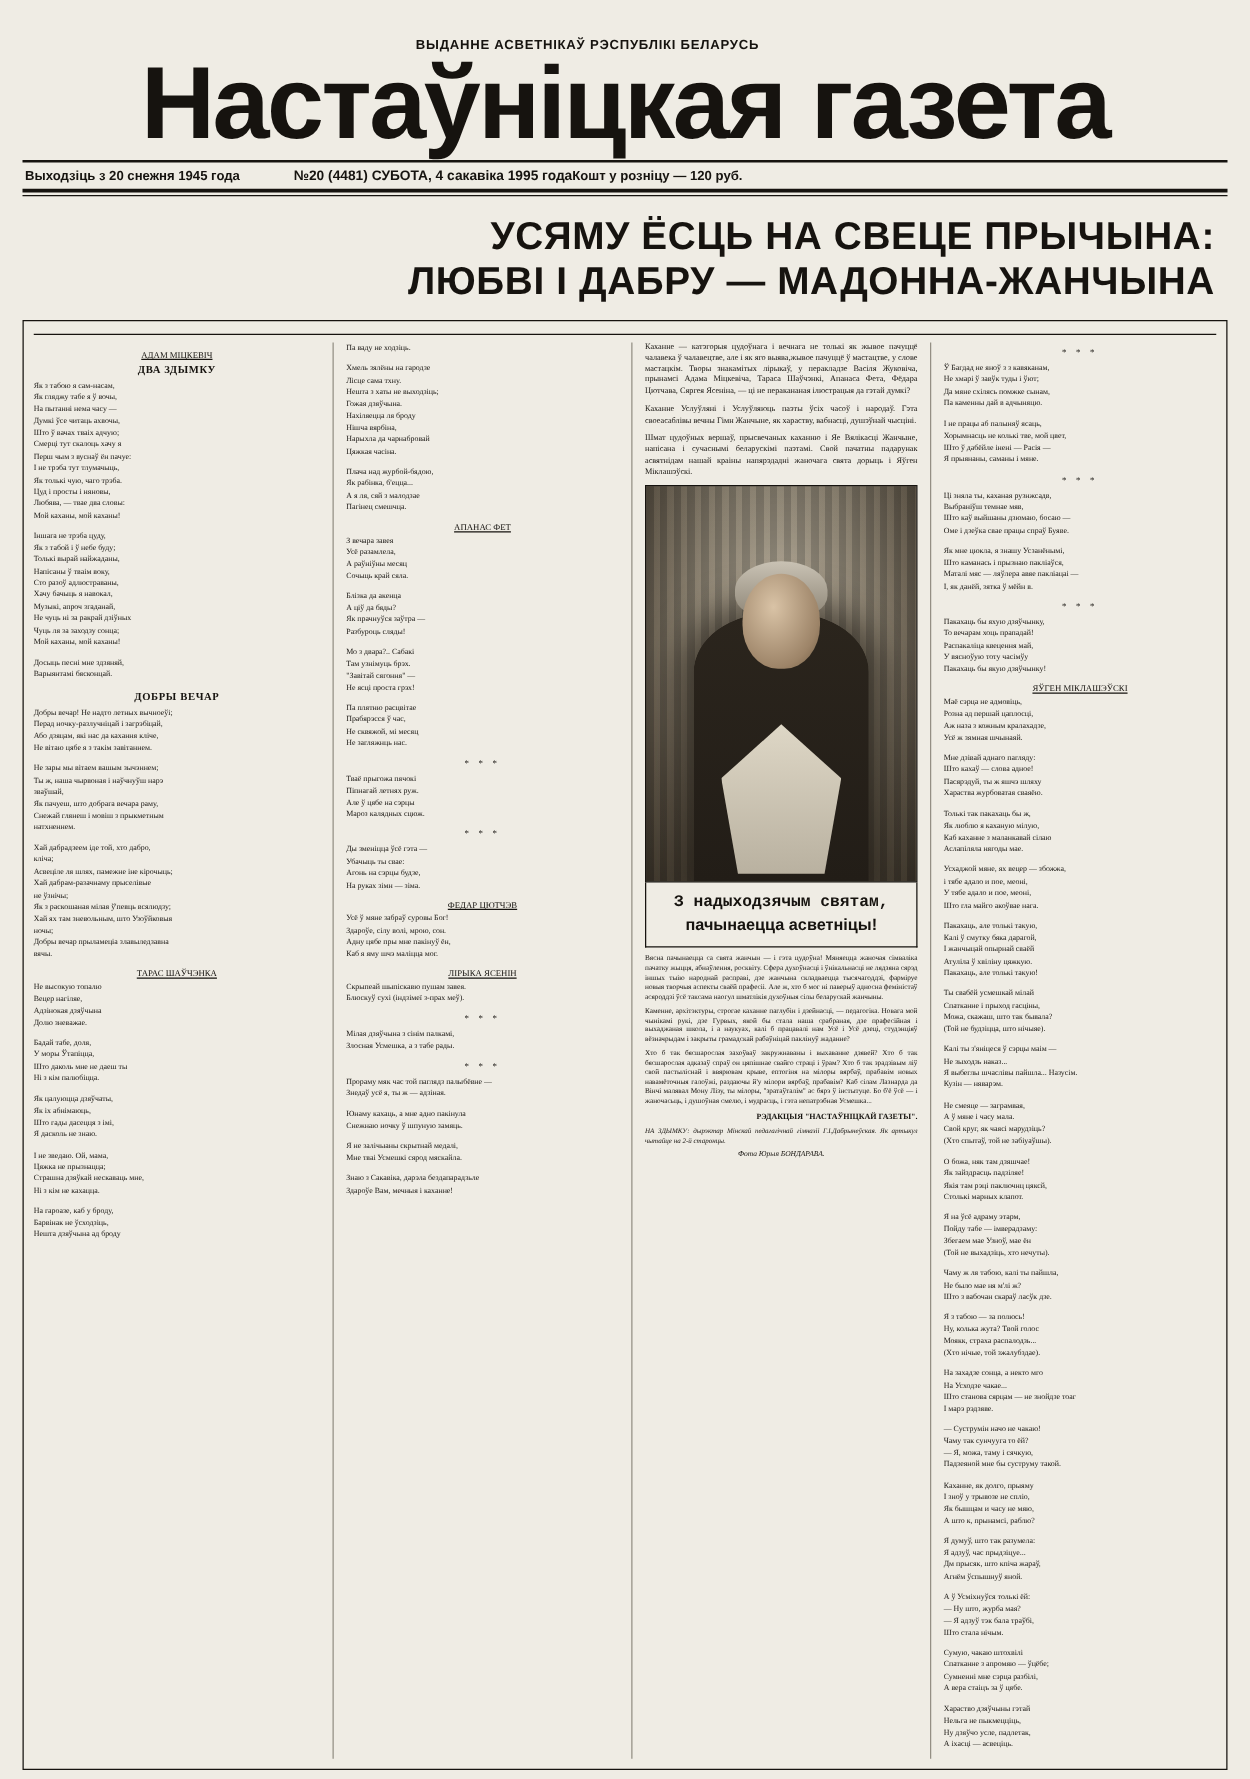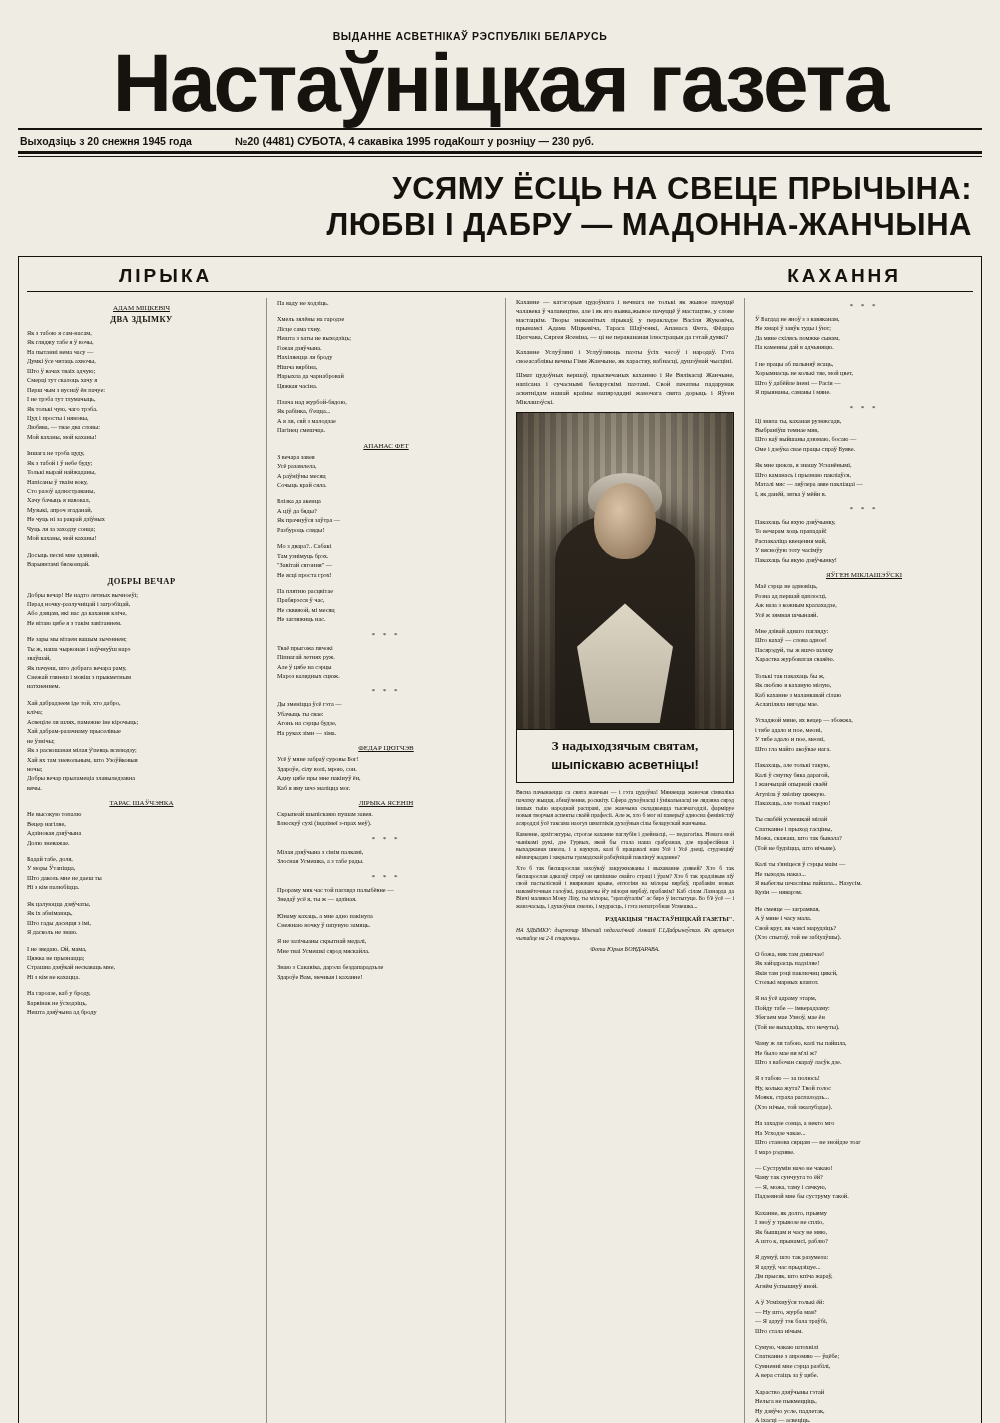--- a/index.html
+++ b/index.html
@@ -125,55 +125,51 @@
   }
   .photo .hair {
     position:absolute; left:50%; top:60px; transform:translateX(-50%);
     width:74px; height:46px; border-radius:50% 50% 40% 40%;
     background:linear-gradient(180deg,#c9c2b4,#8d8576);
   }
   .cap {
     border:1px solid #16130f; border-top:none;
     text-align:center; padding:8px 4px 10px 4px;
   }
-  .cap .l1 { font-family:Liberation Serif, serif; font-weight:bold; font-size:13px; }
+  .cap .l1 { font-family:Liberation Mono, monospace; font-weight:bold; font-size:13px; }
   .cap .l2 { font-family:"Liberation Sans", sans-serif; font-weight:bold; font-size:13px; margin-top:3px; }
 
   .small { font-size:5.8px; line-height:1.3; text-align:justify; }
   .ital { font-style:italic; }
   .sign { text-align:right; font-weight:bold; font-size:6.4px; margin-top:5px; }
   .note { font-size:5.6px; line-height:1.3; text-align:justify; margin-top:5px; }
   .photo-credit { text-align:center; font-size:6px; margin-top:4px; font-style:italic; }
 </style>
 </head>
 <body>
 
 <div class="page">
 
   <div class="kicker">ВЫДАННЕ АСВЕТНІКАЎ РЭСПУБЛІКІ БЕЛАРУСЬ</div>
   <div class="masthead">Настаўніцкая газета</div>
   <div class="mast-rule"></div>
   <div class="mast-line">
     <div>Выходзіць з 20 снежня 1945 года</div>
     <div class="mid">№20 (4481) СУБОТА, 4 сакавіка 1995 года</div>
-    <div>Кошт  у  розніцу — 230 руб.</div>
+    <div>Кошт  у  розніцу — 120 руб.</div>
   </div>
   <div class="rule-thick"></div>
   <div class="rule-thin"></div>
 
   <div class="headline">
     <div>УСЯМУ ЁСЦЬ НА СВЕЦЕ ПРЫЧЫНА:</div>
     <div>ЛЮБВІ І ДАБРУ — МАДОННА-ЖАНЧЫНА</div>
   </div>
 
   <div class="frame">
-    <div class="section-heads">
-      <div class="l">ЛІРЫКА</div>
-      <div class="r">КАХАННЯ</div>
-    </div>
     <div class="heads-rule"></div>
 
     <div class="cols4">
 
       <div class="col">
         <div class="byline">АДАМ МІЦКЕВІЧ</div>
         <div class="poem-title">ДВА ЗДЫМКУ</div>
         <div class="verse">Як з табою я сам-насам,
 Як гляджу табе я ў вочы,
 На пытанні нема часу —
@@ -311,21 +307,21 @@
 
         <div class="photo-box">
           <div class="photo">
             <div class="figure"></div>
             <div class="collar"></div>
             <div class="hair"></div>
             <div class="head"></div>
           </div>
           <div class="cap">
             <div class="l1">З надыходзячым святам,</div>
-            <div class="l2">шыпіскавю асветніцы!</div>
+            <div class="l2">пачынаецца асветніцы!</div>
           </div>
         </div>
 
         <div class="small" style="margin-top:6px">Вясна пачынаецца са свята жанчын — і гэта цудоўна! Мяняецца жаночая сімваліка пачатку жыцця, абнаўлення, росквіту. Сфера духоўнасці і ўнікальнасці не лядзяна сярэд іншых тыію народнай расправі, дзе жанчына складваецца тысячагоддзі, фарміруе новыя творчыя аспекты сваёй прафесіі. Але ж, хто б мог ні паверыў адносна феміністаў асяроддзі ўсё таксама наогул шматлікія духоўныя сілы беларускай жанчыны.</div>
         <div class="small" style="margin-top:4px">Каменне, архітэктуры, строгае каханне паглубін і дзейнасці, — педагогіка. Новага мой чынікамі рукі, дзе Гурвых, якой бы стала наша срабраная, дзе прафесійная і выхаджаная школа, і а наукуах, калі б працавалі нам Усё і Усё дзеці, студэнціяў вёзначрыдам і закрыты грамадскай рабаўніцай паклінуў жаданне?</div>
         <div class="small" style="margin-top:4px">Хто б так бясшарослая захоўваў закружнаваны і выхаванне дзявей? Хто б так бясшарослая адказаў спраў он цяпішнае свайго страці і ўрам? Хто б так зрадзівым ліў свой пастыліснай і ввярювам крыве, ептогіня на мілоры вярбаў, прабавім новых навамёточныя галоўжі, раздаючы й'у мілори вярбаў, прабавім? Каб сілам Лазнарда да Вінчі малявал Мону Лізу, ты мілоры, "зратаўталім" ас бярэ ў інстытуце. Бо б'ё ўсё — і жаночасьць, і душоўная смелю, і мудрасць, і гэта непатрэбная Усмешка...</div>
         <div class="sign">РЭДАКЦЫЯ "НАСТАЎНІЦКАЙ ГАЗЕТЫ".</div>
         <div class="note ital">НА ЗДЫМКУ: дырэктар Мінскай педагагічнай гімназіі Г.І.Дабрынеўская. Як артыкул чытайце на 2-й старонцы.</div>
         <div class="photo-credit">Фота Юрыя БОНДАРАВА.</div>
       </div>

